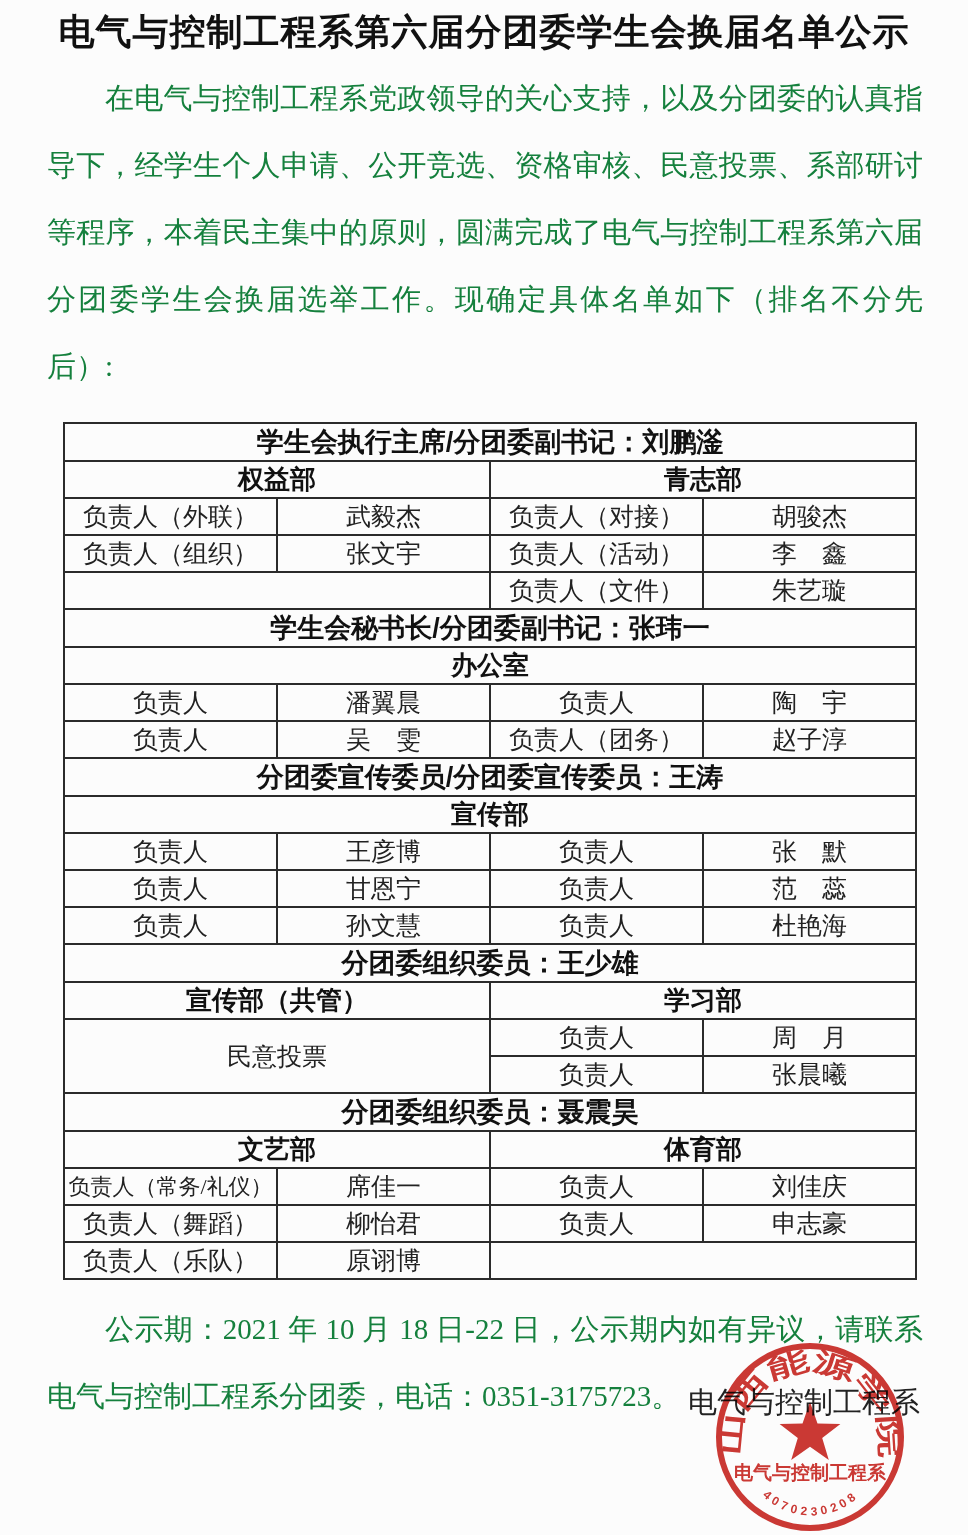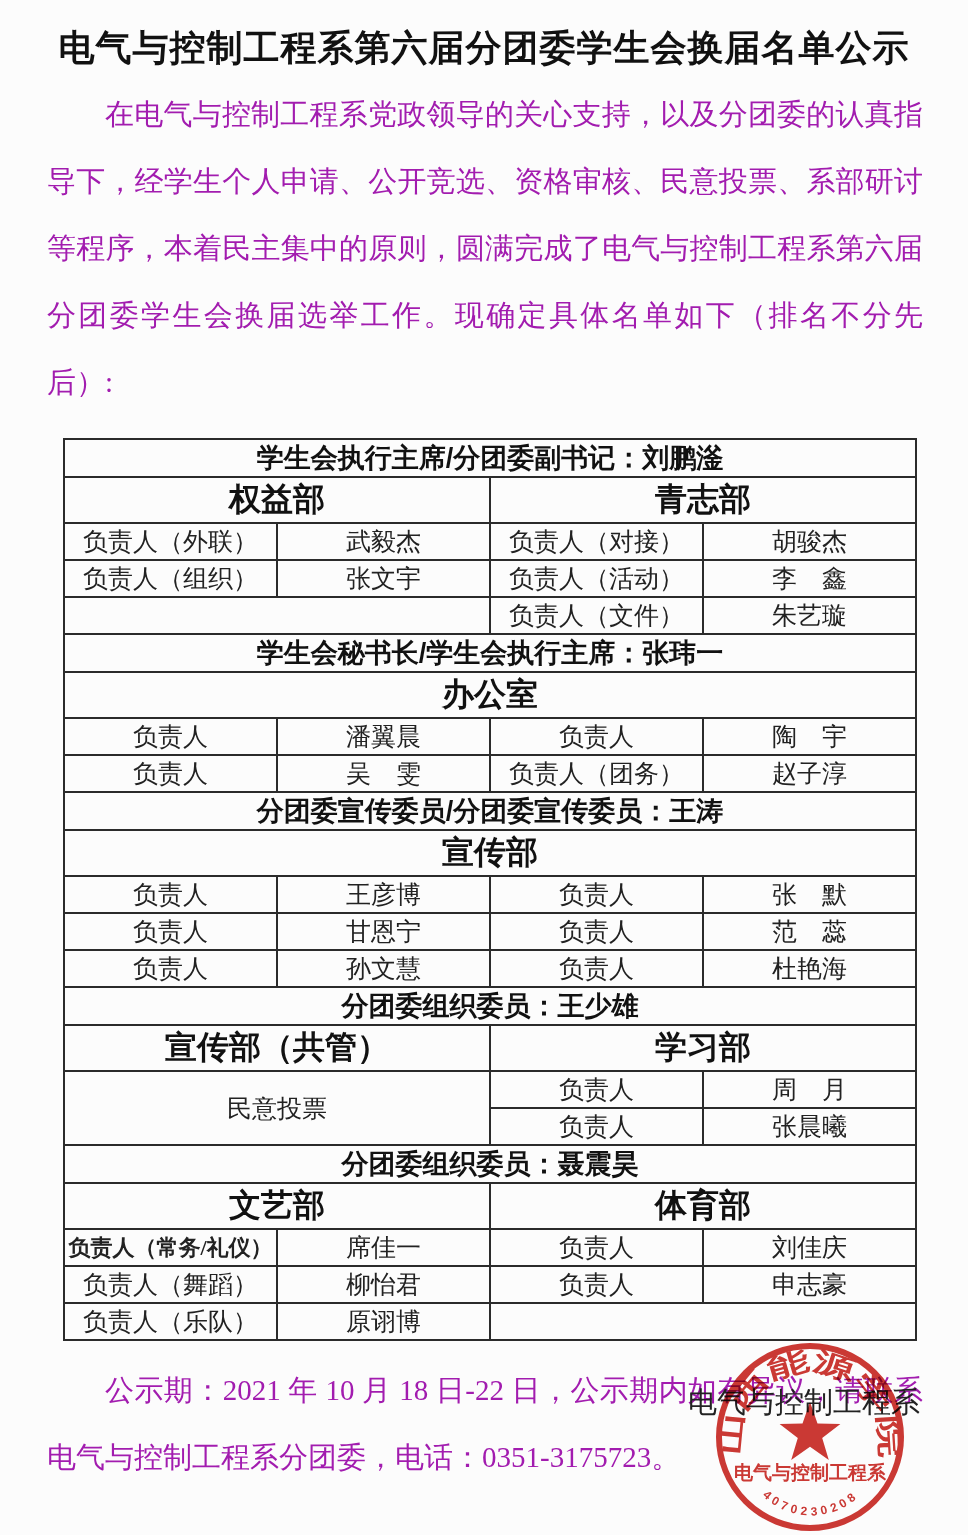--- a/index.html
+++ b/index.html
@@ -11,35 +11,35 @@
     position: relative;
     width: 968px;
     height: 1535px;
     margin: 0 auto;
     background: #fcfcfc;
     color: #1c1c1c;
     overflow: hidden;
   }
   .doc-title {
     margin: 0;
-    padding-top: 24px;
+    padding-top: 8px;
     text-align: center;
     font-family: "Liberation Sans", "DejaVu Sans", sans-serif;
     font-weight: 900;
     font-size: 36px;
     letter-spacing: 1px;
     color: #111;
   }
   .para {
     margin: 8px 45px 0 47px;
     font-size: 29px;
     line-height: 67px;
     text-align: justify;
     text-indent: 2em;
-    color: #a21caf;
+    color: #15803d;
   }
   table.roster {
     border-collapse: collapse;
     table-layout: fixed;
     width: 854px;
     margin: 22px 0 0 63px;
     border: 2px solid #2b2b2b;
   }
   table.roster td {
     border: 2px solid #2b2b2b;
@@ -54,26 +54,25 @@
   }
   table.roster td.header {
     font-family: "Liberation Sans", "DejaVu Sans", sans-serif;
     font-weight: 900;
     font-size: 27px;
     color: #111;
   }
   table.roster td.dept {
     font-family: "Liberation Sans", "DejaVu Sans", sans-serif;
     font-weight: 900;
-    font-size: 32px;
+    font-size: 26px;
     color: #111;
   }
   table.roster td.small {
     font-size: 22px;
-    font-weight: bold;
   }
   .notice {
     margin-top: 16px;
   }
   .sign-block {
     position: absolute;
     right: 48px;
     top: 1378px;
     width: 560px;
     text-align: right;
@@ -122,21 +121,21 @@
           <td>张文宇</td>
           <td>负责人（活动）</td>
           <td>李　鑫</td>
         </tr>
         <tr>
           <td colspan="2" class="empty"></td>
           <td>负责人（文件）</td>
           <td>朱艺璇</td>
         </tr>
         <tr>
-          <td colspan="4" class="header">学生会秘书长/学生会执行主席：张玮一</td>
+          <td colspan="4" class="header">学生会秘书长/分团委副书记：张玮一</td>
         </tr>
         <tr>
           <td colspan="4" class="dept">办公室</td>
         </tr>
         <tr>
           <td>负责人</td>
           <td>潘翼晨</td>
           <td>负责人</td>
           <td>陶　宇</td>
         </tr>

